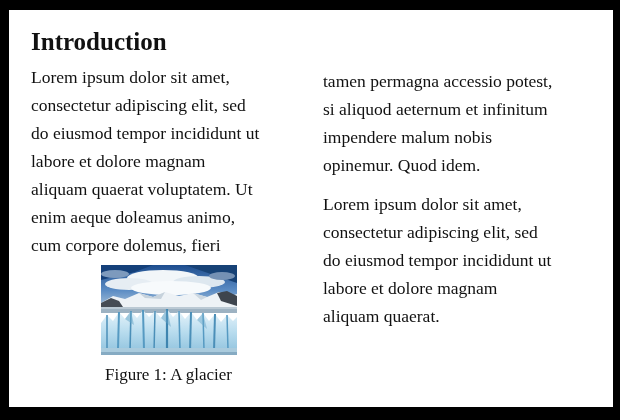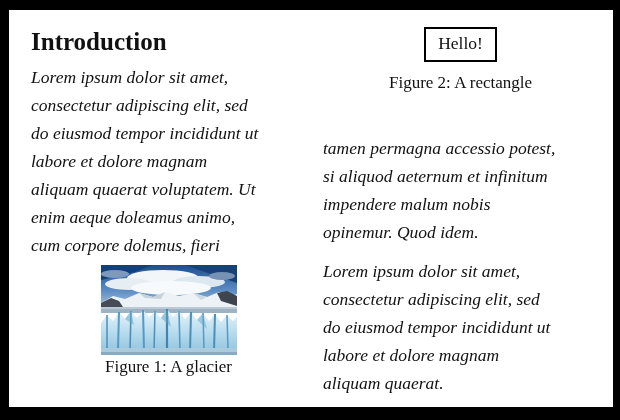--- a/index.html
+++ b/index.html
@@ -26,29 +26,28 @@
     font-size: 25px;
     line-height: 30px;
     font-weight: 700;
     margin: 0 0 6px 0;
   }
   .body-text {
     font-size: 17.5px;
     line-height: 28px;
     margin: 0;
     white-space: pre-line;
-    font-style: italic;
   }
   .para-gap-large { margin-top: 40px; }
   .para-gap-small { margin-top: 11px; }
   .figure { margin: 6px 0 0 0; text-align: center; }
   .figure-caption {
     font-size: 17px;
     line-height: 22px;
-    margin-top: 1px;
+    margin-top: 9px;
     color: #111111;
   }
   .glacier-svg {
     width: 136px; height: 90px;
     display: block;
     margin: 0 auto;
   }
   .figure-rect { margin: 0; }
   .hello-box {
     display: inline-block;
@@ -122,26 +121,20 @@
           <polygon points="60,53 66,44 70,62" fill="#5f9fc4" opacity="0.5"></polygon>
           <polygon points="96,55 102,48 106,64" fill="#6aa7c9" opacity="0.5"></polygon>
           <rect y="83" width="136" height="7" fill="#aacbdd"></rect>
           <rect y="87" width="136" height="3" fill="#86abc3"></rect>
         </svg>
         <figcaption class="figure-caption">Figure 1: A glacier</figcaption>
       </figure>
     </div>
 
     <div class="col col-right">
-      <figure class="figure figure-rect">
-        <div class="hello-box">
-          <span>Hello!</span>
-        </div>
-        <figcaption class="figure-caption">Figure 2: A rectangle</figcaption>
-      </figure>
 
       <p class="body-text para-gap-large">tamen permagna accessio potest,
 si aliquod aeternum et infinitum
 impendere malum nobis
 opinemur. Quod idem.</p>
 
       <p class="body-text para-gap-small">Lorem ipsum dolor sit amet,
 consectetur adipiscing elit, sed
 do eiusmod tempor incididunt ut
 labore et dolore magnam

